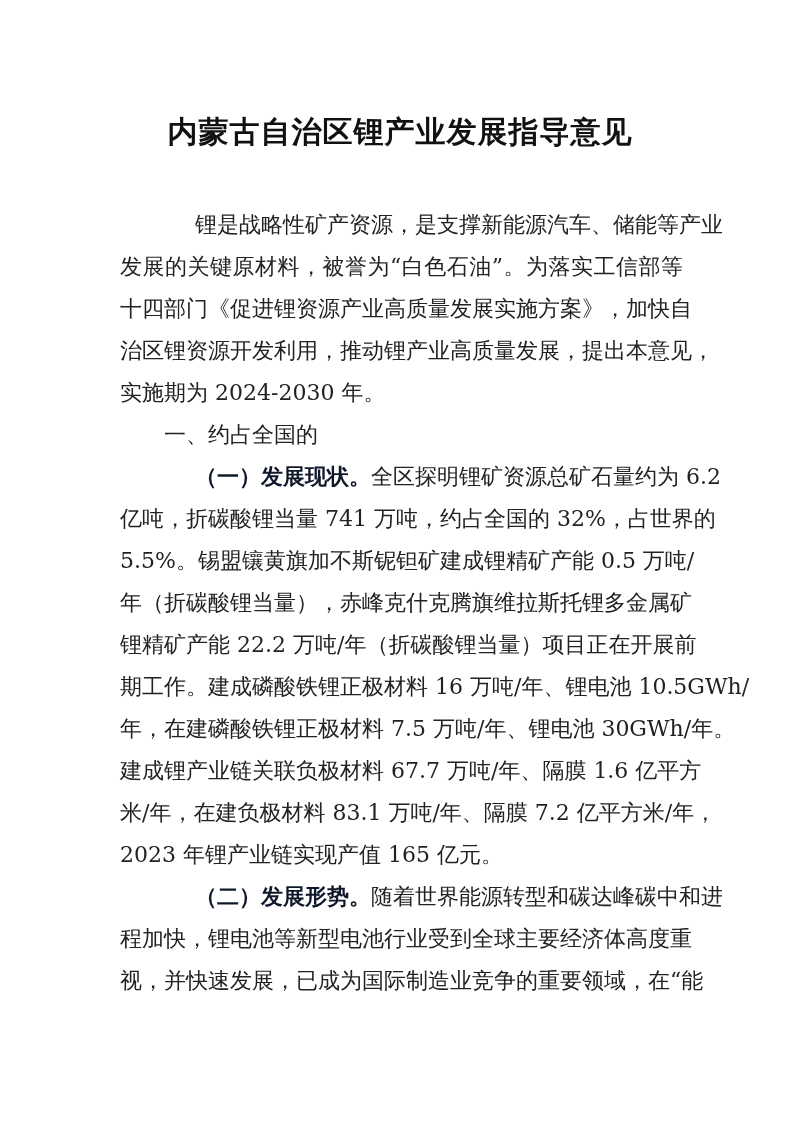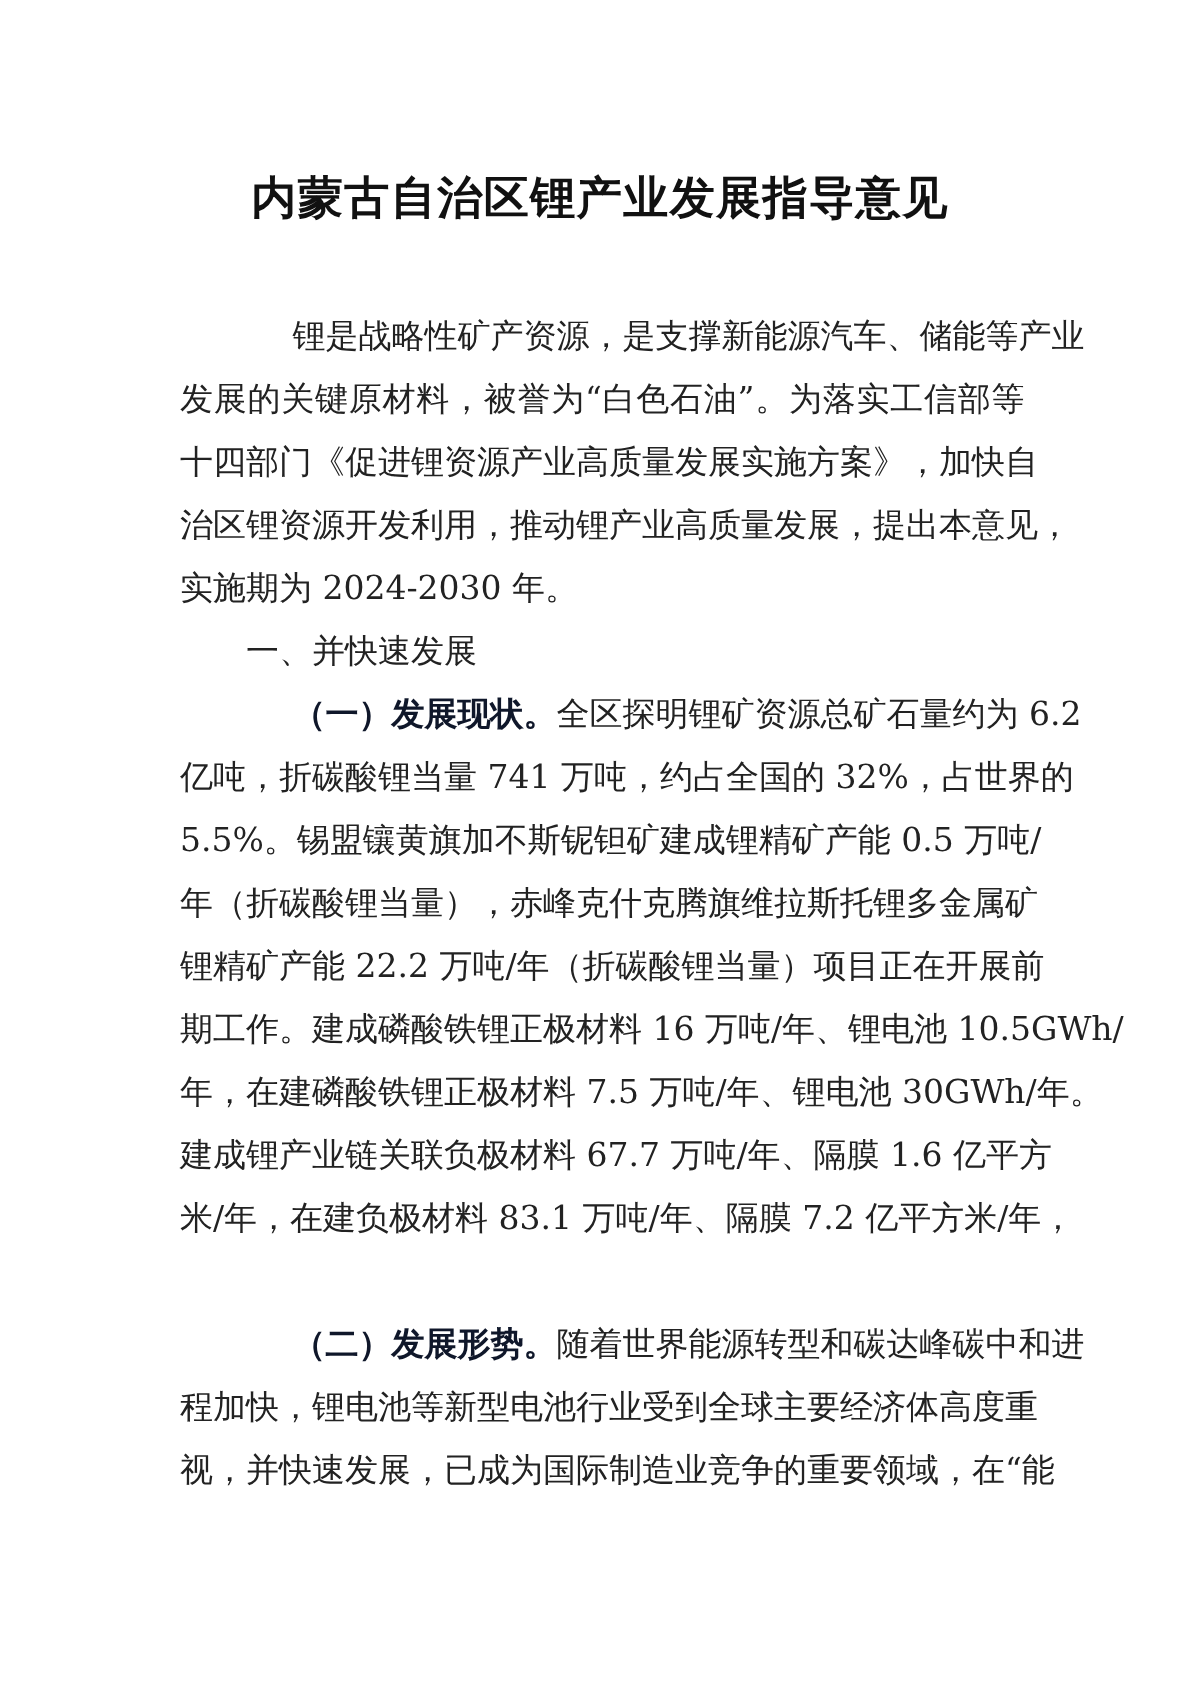--- a/index.html
+++ b/index.html
@@ -31,28 +31,29 @@
 
 <div class="page">
   <div class="title">内蒙古自治区锂产业发展指导意见</div>
 
   <div class="line indent" style="top:210px">锂是战略性矿产资源，是支撑新能源汽车、储能等产业</div>
   <div class="line" style="top:252px">发展的关键原材料，被誉为“白色石油”。为落实工信部等</div>
   <div class="line" style="top:294px">十四部门《促进锂资源产业高质量发展实施方案》，加快自</div>
   <div class="line" style="top:336px">治区锂资源开发利用，推动锂产业高质量发展，提出本意见，</div>
   <div class="line last" style="top:378px">实施期为 2024-2030 年。</div>
 
-  <div class="heading1" style="top:420px">一、并快速发展</div>
+  <div class="heading1" style="top:420px">一、约占全国的</div>
 
   <div class="line indent" style="top:462px"><span class="b">（一）发展现状。</span><span>全区探明锂矿资源总矿石量约为 6.2</span></div>
   <div class="line" style="top:504px">亿吨，折碳酸锂当量 741 万吨，约占全国的 32%，占世界的</div>
   <div class="line" style="top:546px">5.5%。锡盟镶黄旗加不斯铌钽矿建成锂精矿产能 0.5 万吨/</div>
   <div class="line" style="top:588px">年（折碳酸锂当量），赤峰克什克腾旗维拉斯托锂多金属矿</div>
   <div class="line" style="top:630px">锂精矿产能 22.2 万吨/年（折碳酸锂当量）项目正在开展前</div>
   <div class="line" style="top:672px">期工作。建成磷酸铁锂正极材料 16 万吨/年、锂电池 10.5GWh/</div>
   <div class="line" style="top:714px">年，在建磷酸铁锂正极材料 7.5 万吨/年、锂电池 30GWh/年。</div>
   <div class="line" style="top:756px">建成锂产业链关联负极材料 67.7 万吨/年、隔膜 1.6 亿平方</div>
   <div class="line" style="top:798px">米/年，在建负极材料 83.1 万吨/年、隔膜 7.2 亿平方米/年，</div>
+  <div class="line last" style="top:840px">2023 年锂产业链实现产值 165 亿元。</div>
 
   <div class="line" style="top:924px">程加快，锂电池等新型电池行业受到全球主要经济体高度重</div>
   <div class="line indent" style="top:882px"><span class="b">（二）发展形势。</span><span>随着世界能源转型和碳达峰碳中和进</span></div>
   <div class="line" style="top:966px">视，并快速发展，已成为国际制造业竞争的重要领域，在“能</div>
 </div>
 
 </body></html>

